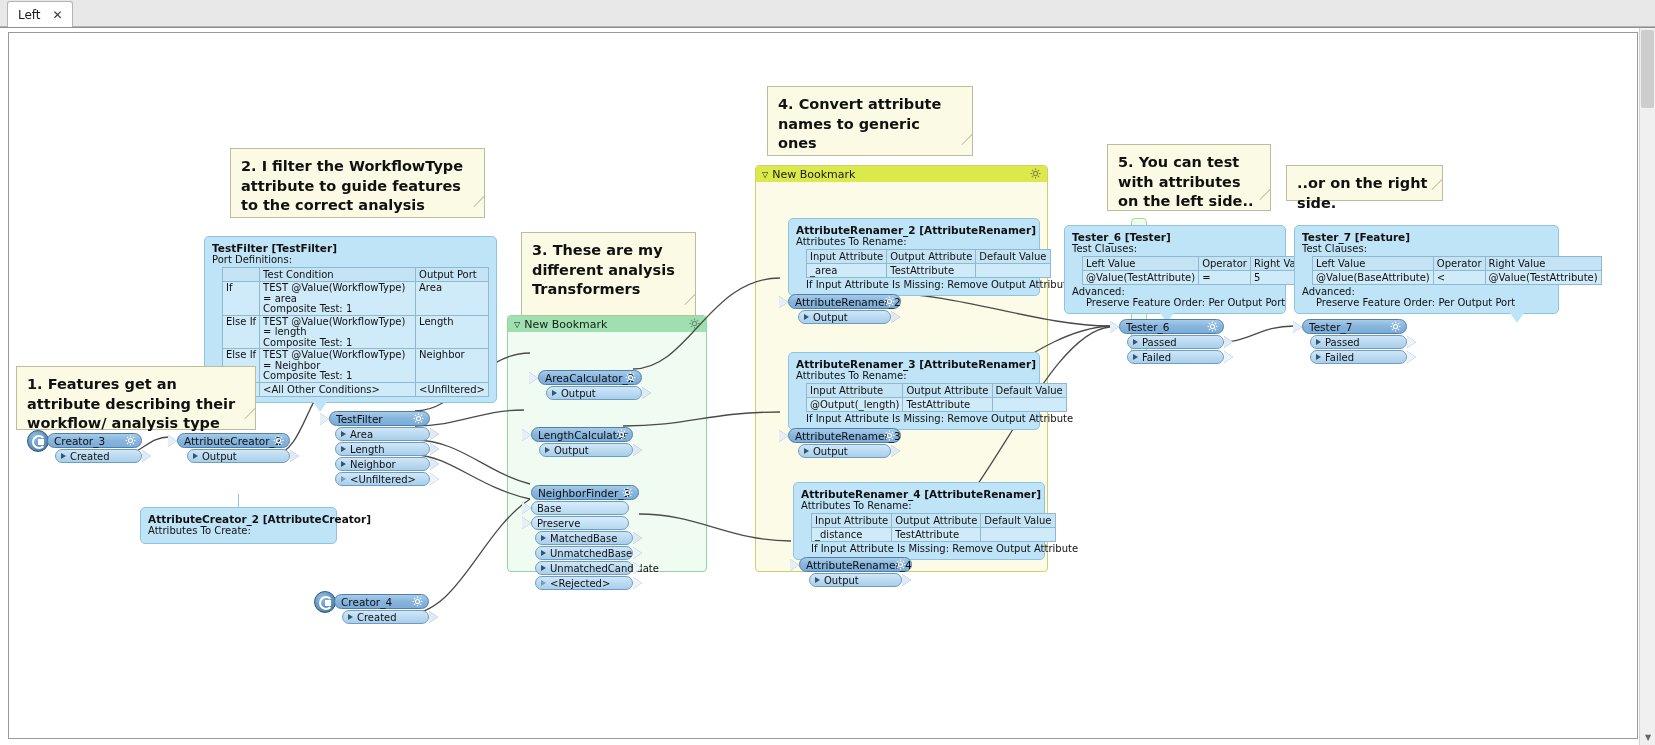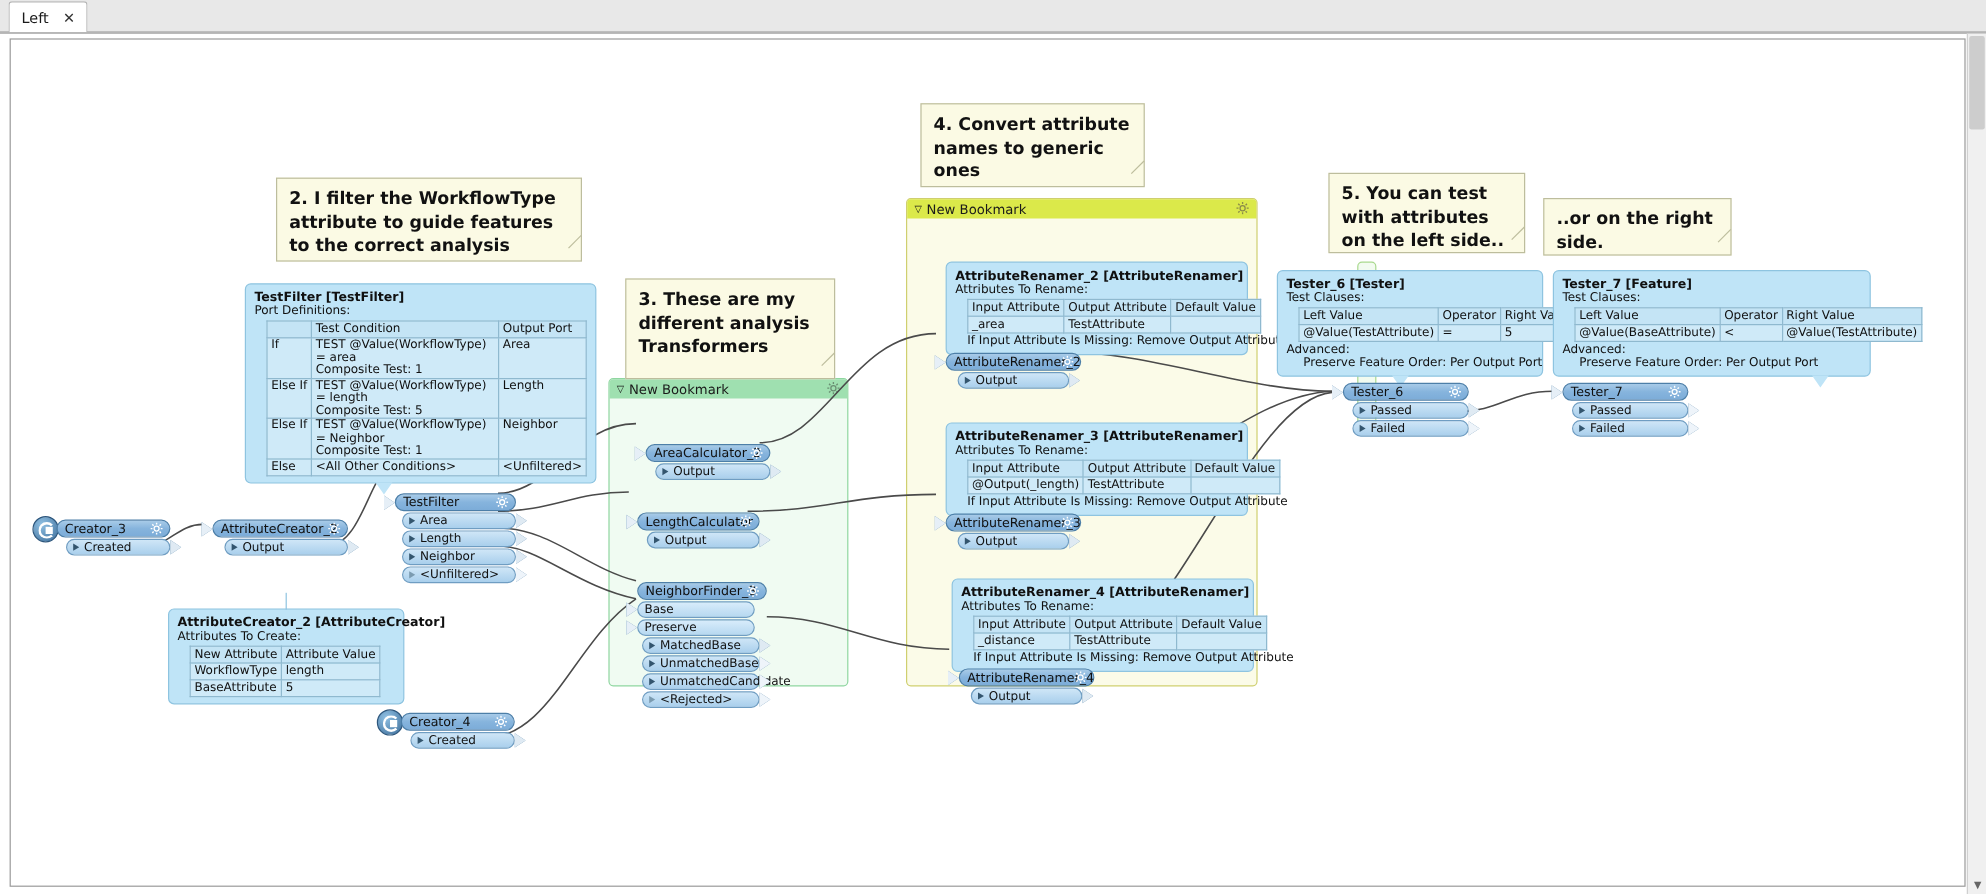--- a/index.html
+++ b/index.html
@@ -328,21 +328,21 @@
           </tr>
           <tr>
             <td style="vertical-align:top;">If</td>
             <td style="white-space:pre-line; line-height:1.05; padding-top:1px;">TEST @Value(WorkflowType) = area
 Composite Test: 1</td>
             <td style="vertical-align:top;">Area</td>
           </tr>
           <tr>
             <td style="vertical-align:top;">Else If</td>
             <td style="white-space:pre-line; line-height:1.05; padding-top:1px;">TEST @Value(WorkflowType) = length
-Composite Test: 5</td>
+Composite Test: 1</td>
             <td style="vertical-align:top;">Length</td>
           </tr>
           <tr>
             <td style="vertical-align:top;">Else If</td>
             <td style="white-space:pre-line; line-height:1.05; padding-top:1px;">TEST @Value(WorkflowType) = Neighbor
 Composite Test: 1</td>
             <td style="vertical-align:top;">Neighbor</td>
           </tr>
           <tr>
             <td>Else</td>
@@ -350,36 +350,20 @@
             <td>&lt;Unfiltered&gt;</td>
           </tr>
         </tbody>
           </table>
         <div class="paramtail" style="left:108px; bottom:-10px;"></div>
       </div>
 
       <div class="parambox" style="left:131px; top:474px; width:197px;">
         <div class="parambox-title">AttributeCreator_2 [AttributeCreator]</div>
         <div class="parambox-sub">Attributes To Create:</div>
-        <table>
-          <tbody>
-              <tr>
-            <th style="width:76px;">New Attribute</th>
-            <th style="width:74px;">Attribute Value</th>
-          </tr>
-          <tr>
-            <td>WorkflowType</td>
-            <td>length</td>
-          </tr>
-          <tr>
-            <td>BaseAttribute</td>
-            <td>5</td>
-          </tr>
-        </tbody>
-          </table>
       </div>
       <div style="position:absolute; left:229px; top:461px; width:1px; height:14px; background:#8ec4e0;"></div>
 
       <div class="parambox" style="left:779px; top:185px; width:252px;">
         <div class="parambox-title">AttributeRenamer_2 [AttributeRenamer]</div>
         <div class="parambox-sub">Attributes To Rename:</div>
         <table>
           <tbody>
               <tr>
             <th style="width:73px;">Input Attribute</th>
@@ -829,42 +813,46 @@
           <span>Passed</span>
           <span class="out-arrow" style="right:-10px; border-left-color:#eef4fa;"></span>
         </div>
         <div class="port" style="margin-left:8px; width:97px;">
           <span class="tri"></span>
           <span>Failed</span>
           <span class="out-arrow" style="right:-10px; border-left-color:#eef4fa;"></span>
         </div>
       </div>
 
+      <div class="note" style="left:7px; top:333px; width:240px; height:64px;">
+        <span>1. Features get an attribute describing their workflow/ analysis type</span>
+        <span class="foldline"></span>
+      </div>
 
       <div class="note" style="left:221px; top:115px; width:255px; height:70px;">
         <span>2. I filter the WorkflowType attribute to guide features to the correct analysis</span>
         <span class="foldline"></span>
       </div>
 
       <div class="note" style="left:512px; top:199px; width:175px; height:84px;">
         <span>3. These are my different analysis Transformers</span>
         <span class="foldline"></span>
       </div>
 
-      <div class="note" style="left:758px; top:53px; width:187px; height:70px;">
+      <div class="note" style="left:758px; top:53px; width:206px; height:70px;">
         <span>4. Convert attribute names to generic ones</span>
         <span class="foldline"></span>
       </div>
 
       <div class="note" style="left:1098px; top:111px; width:164px; height:67px;">
         <span>5. You can test with attributes on the left side..</span>
         <span class="foldline"></span>
       </div>
 
-      <div class="note" style="left:1277px; top:132px; width:157px; height:48px;">
+      <div class="note" style="left:1277px; top:132px; width:157px; height:36px;">
         <span>..or on the right side.</span>
         <span class="foldline"></span>
       </div>
 
     </div>
   </div>
 </div>
 
 <div id="vscroll">
   <div class="scroll-arrow" id="varrow-up">▲</div>

